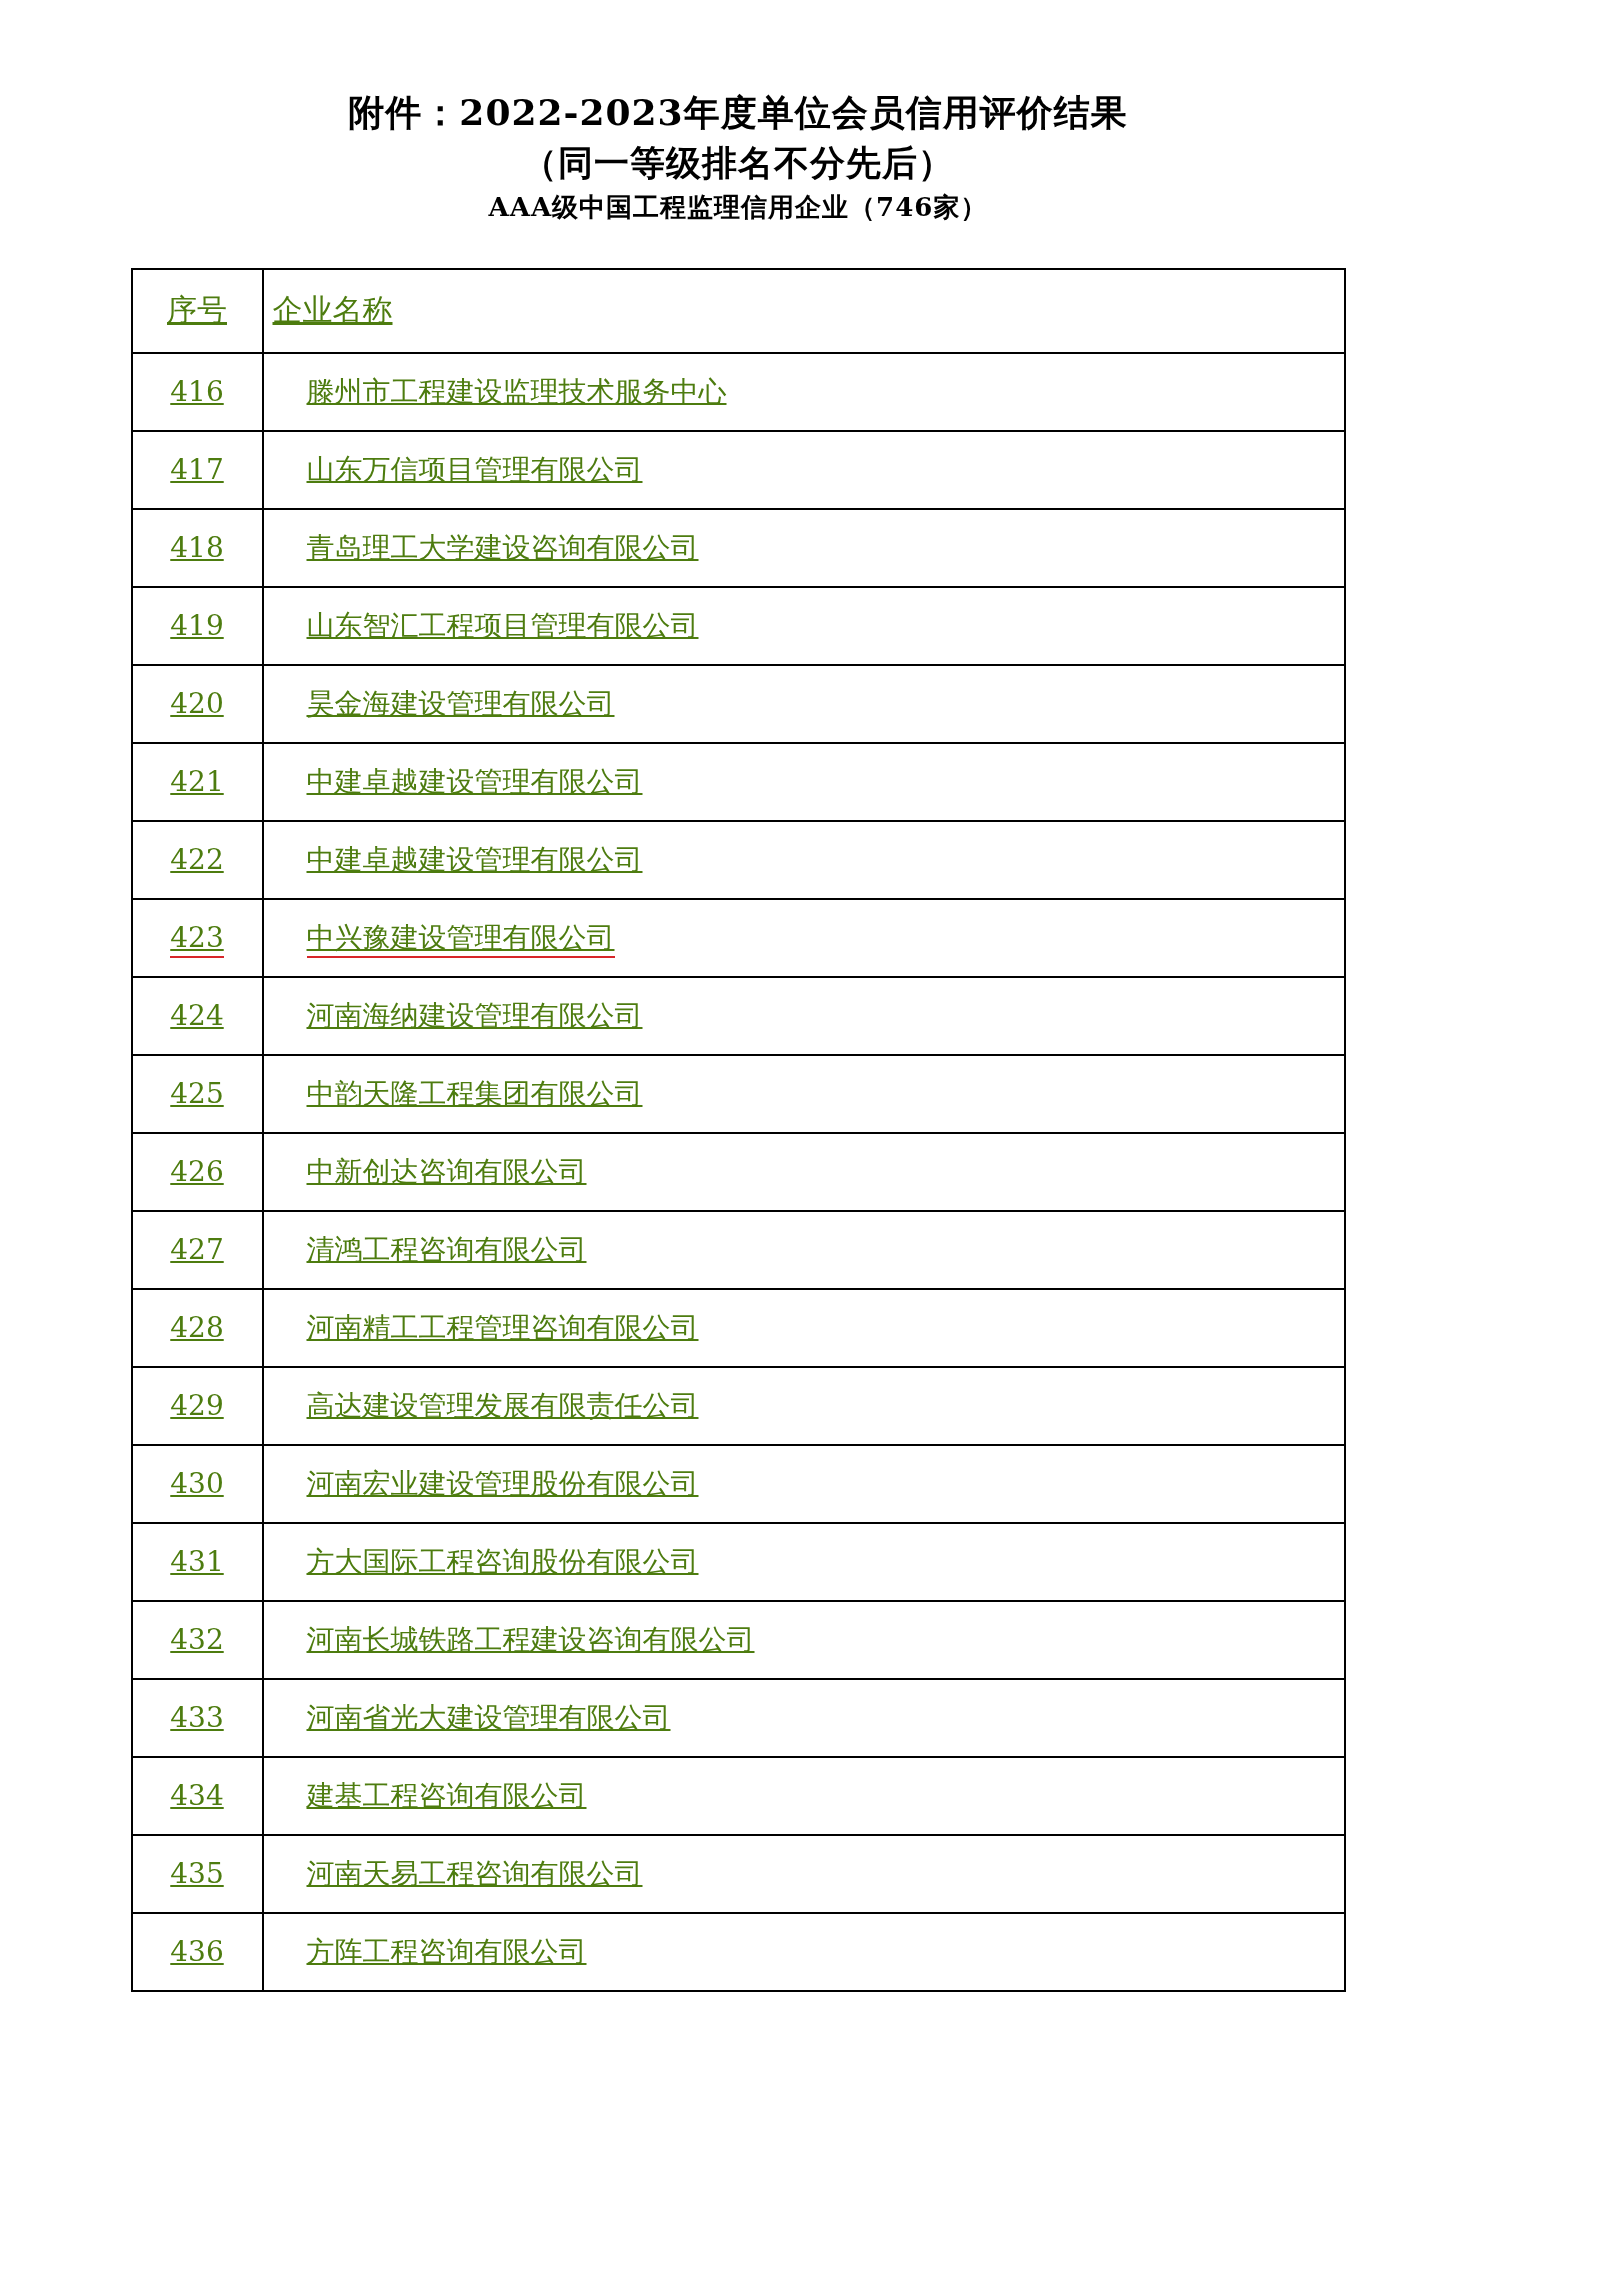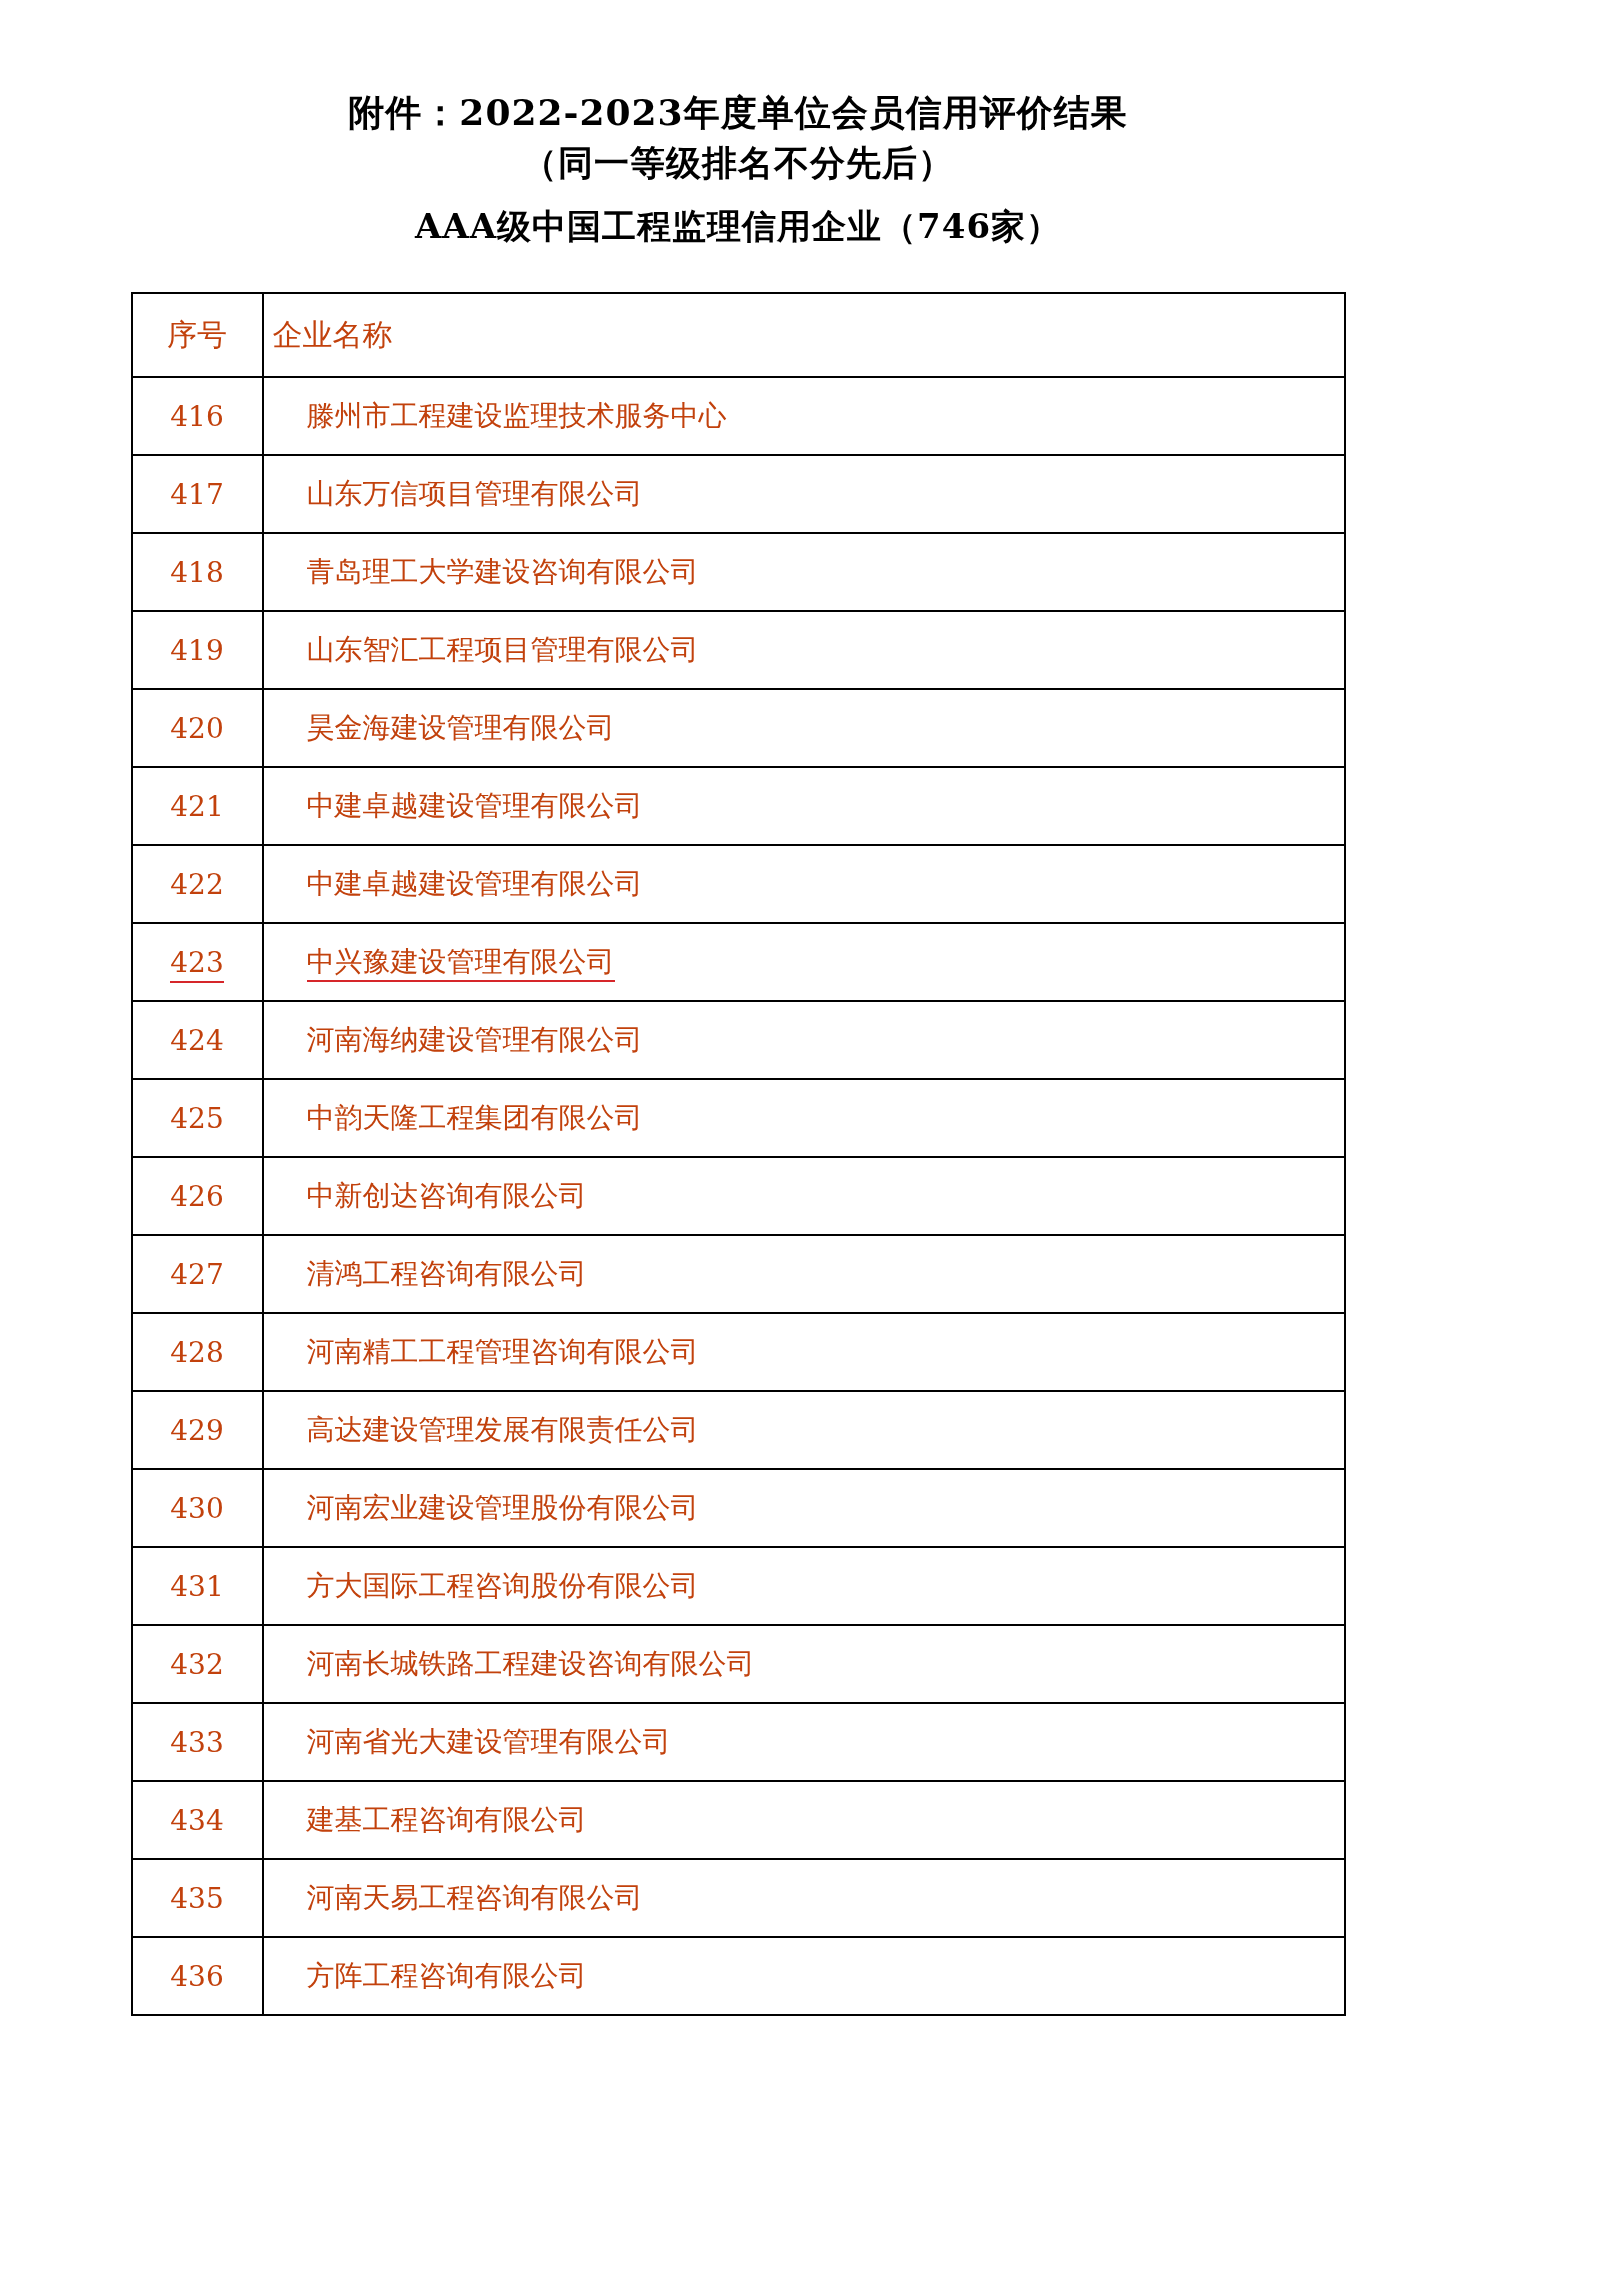--- a/index.html
+++ b/index.html
@@ -30,42 +30,43 @@
     letter-spacing: 1px;
     color: #000;
   }
   .doc-title .line {
     display: block;
   }
   .doc-title .line2 {
     font-size: 35px;
   }
   .doc-title .line3 {
-    font-size: 34px;
-    margin-top: 13px;
+    font-size: 26px;
+    margin-top: 0;
   }
   .table-wrap {
     margin: 41px auto 0 auto;
     width: 1215px;
   }
   table.listing {
     width: 100%;
     border-collapse: collapse;
     table-layout: fixed;
     font-family: "DejaVu Serif", serif;
   }
   table.listing col.col-idx { width: 131px; }
   table.listing col.col-name { width: auto; }
   table.listing th, table.listing td {
     border: 2px solid #000000;
     height: 74px;
     vertical-align: middle;
     font-size: 28px;
     font-weight: 400;
-    color: #c2410c;
+    color: #4d7c0f;
+    text-decoration: underline;
   }
   table.listing thead th {
     font-size: 30px;
     font-weight: 400;
     height: 80px;
   }
   table.listing th.hd-idx, table.listing td.cell-idx {
     text-align: center;
   }
   table.listing th.hd-name, table.listing td.cell-name {

